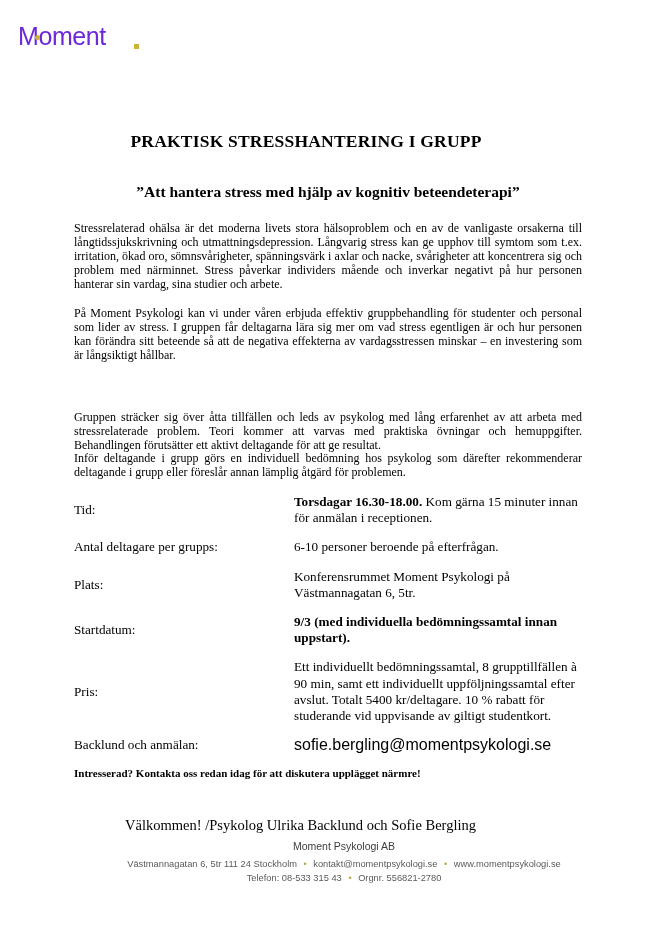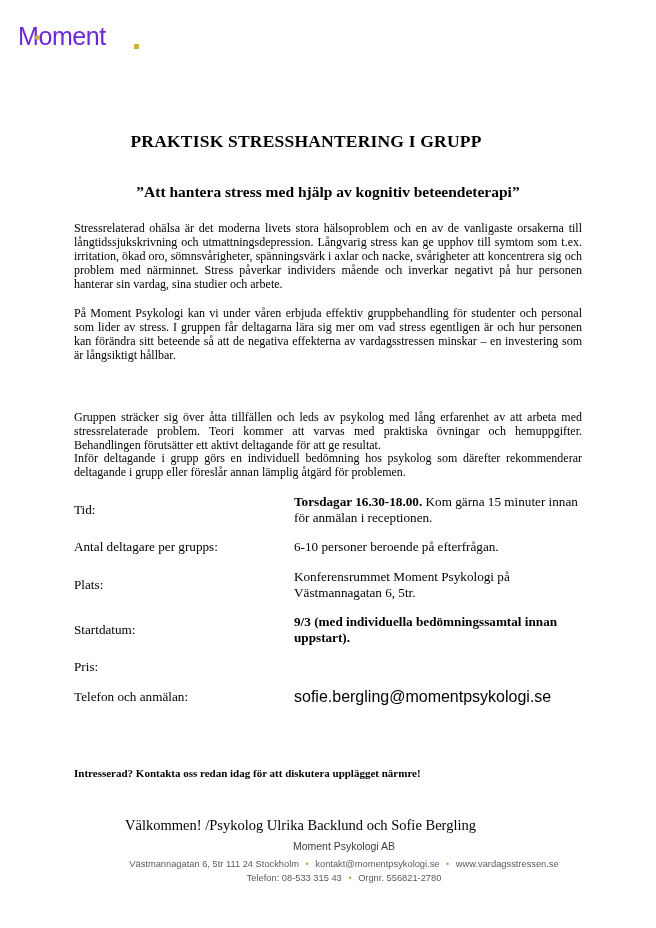--- a/index.html
+++ b/index.html
@@ -218,41 +218,42 @@
       <div class="row-value">Konferensrummet Moment Psykologi på Västmannagatan 6, 5tr.</div>
     </div>
 
     <div class="row">
       <div class="row-label">Startdatum:</div>
       <div class="row-value"><b>9/3 (med individuella bedömningssamtal innan uppstart).</b></div>
     </div>
 
     <div class="row">
       <div class="row-label">Pris:</div>
-    </div>
-
-    <div class="row">
-      <div class="row-label">Telefon och anmälan:</div>
+      <div class="row-value">Ett individuellt bedömningssamtal, 8 grupptillfällen à 90 min, samt ett individuellt uppföljningssamtal efter avslut. Totalt 5400 kr/deltagare. 10 % rabatt för studerande vid uppvisande av giltigt studentkort.</div>
+    </div>
+
+    <div class="row">
+      <div class="row-label">Backlund och anmälan:</div>
       <div class="row-value email-value">sofie.bergling@momentpsykologi.se</div>
     </div>
 
   </div>
 
   <div class="cta">Intresserad? Kontakta oss redan idag för att diskutera upplägget närmre!</div>
 
   <div class="closing">Välkommen! /Psykolog Ulrika Backlund och Sofie Bergling</div>
 
   <div class="footer">
     <div class="footer-company">Moment Psykologi AB</div>
     <div class="footer-line">
       <span>Västmannagatan 6, 5tr 111 24 Stockholm</span>
       <span class="sep">•</span>
       <span>kontakt@momentpsykologi.se</span>
       <span class="sep">•</span>
-      <span>www.vardagsstressen.se</span>
+      <span>www.momentpsykologi.se</span>
     </div>
     <div class="footer-line">
       <span>Telefon: 08-533 315 43</span>
       <span class="sep">•</span>
       <span>Orgnr. 556821-2780</span>
     </div>
   </div>
 
 </div>
 

